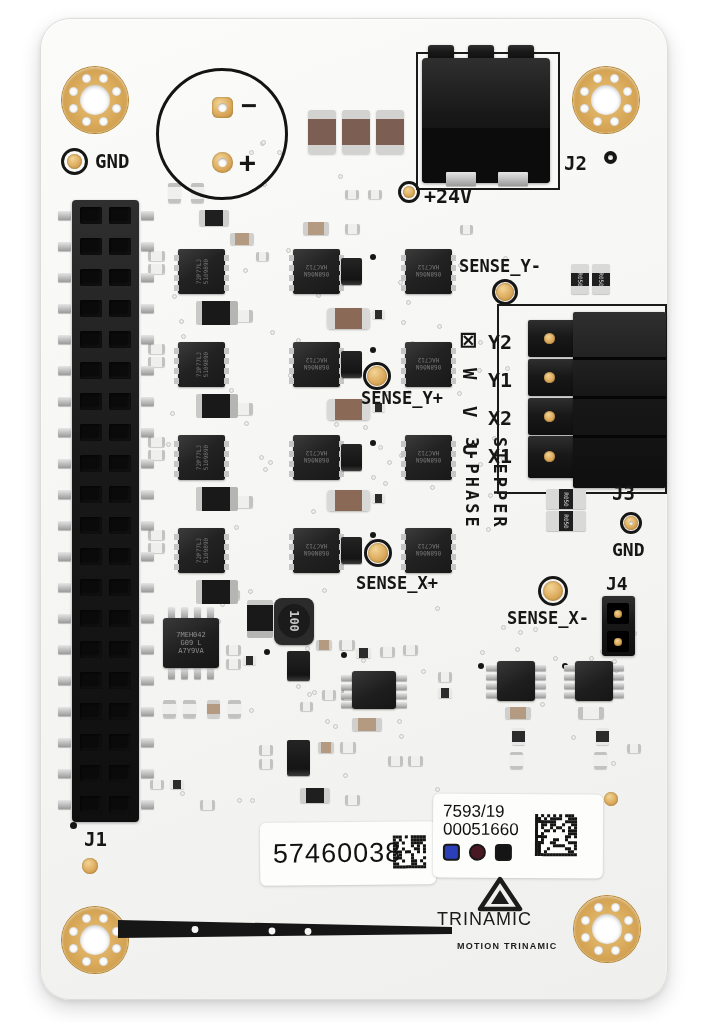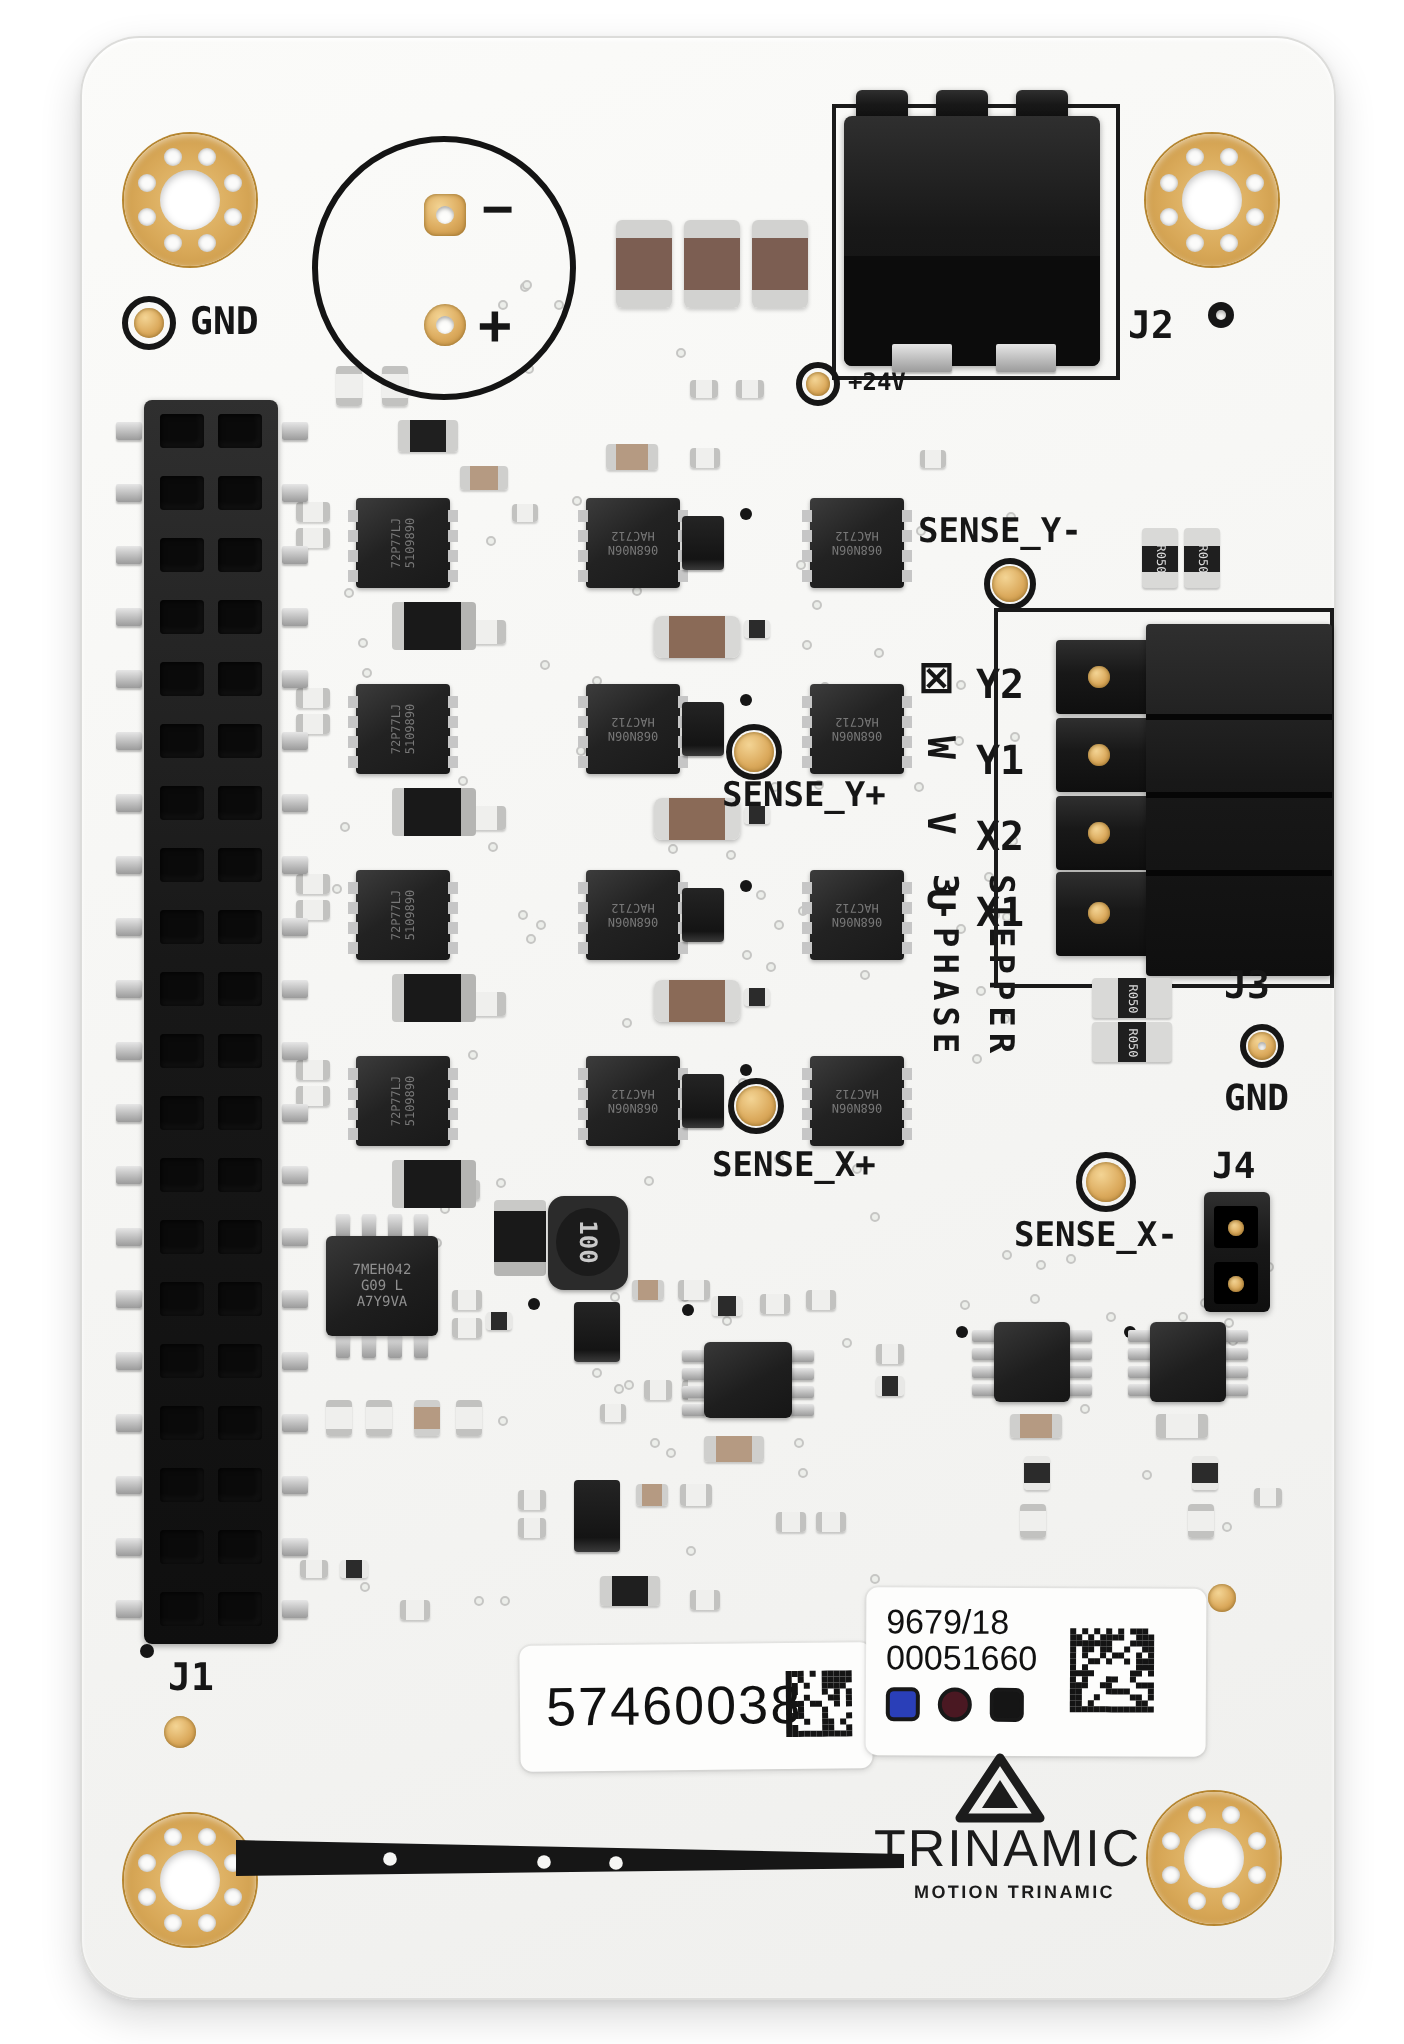--- a/index.html
+++ b/index.html
@@ -590,21 +590,21 @@
     <div class="abs" style="left:0;top:70px;width:128px;height:55px;background:#0c0c0c;border-radius:0 0 4px 4px"></div>
   </div>
   <div class="pin" style="left:446px;top:172px;width:30px;height:14px"></div>
   <div class="pin" style="left:498px;top:172px;width:30px;height:14px"></div>
   <div class="silk" style="left:564px;top:152px;font-size:19px">J2</div>
   <div class="abs" style="left:604px;top:151px;width:13px;height:13px;border-radius:50%;background:#161616">
       <div class="hole" style="left:4px;top:4px;width:5px;height:5px"></div>
     </div>
   <div class="ring" style="left:398px;top:181px;width:22px;height:22px"></div>
   <div class="gold" style="left:403px;top:186px;width:12px;height:12px"></div>
-  <div class="silk" style="left:424px;top:184px;font-size:12px">+24V</div>
+  <div class="silk" style="left:424px;top:184px;font-size:20px">+24V</div>
 
   <div class="blk" id="j1-body" style="left:72px;top:200px;width:67px;height:622px;border-radius:4px">
       <div class="slot" style="left: 8px; top: 7px; width: 22px; height: 17px;"></div>
       <div class="slot" style="left: 37px; top: 7px; width: 22px; height: 17px;"></div>
       <div class="slot" style="left: 8px; top: 38px; width: 22px; height: 17px;"></div>
       <div class="slot" style="left: 37px; top: 38px; width: 22px; height: 17px;"></div>
       <div class="slot" style="left: 8px; top: 69px; width: 22px; height: 17px;"></div>
       <div class="slot" style="left: 37px; top: 69px; width: 22px; height: 17px;"></div>
       <div class="slot" style="left: 8px; top: 100px; width: 22px; height: 17px;"></div>
       <div class="slot" style="left: 37px; top: 100px; width: 22px; height: 17px;"></div>
@@ -795,21 +795,21 @@
         <div class="dmc" style="left: 12px; top: 30px;"></div>
         <div class="dmc" style="left: 15px; top: 30px;"></div>
         <div class="dmc" style="left: 18px; top: 30px;"></div>
         <div class="dmc" style="left: 21px; top: 30px;"></div>
         <div class="dmc" style="left: 24px; top: 30px;"></div>
         <div class="dmc" style="left: 27px; top: 30px;"></div>
         <div class="dmc" style="left: 30px; top: 30px;"></div>
       </div>
   </div>
   <div class="sticker" style="left:433px;top:794px;width:170px;height:84px;transform:rotate(0.3deg)">
-    <div class="stick-txt" style="left:10px;top:8px;font-size:17px">9679/18</div>
+    <div class="stick-txt" style="left:10px;top:8px;font-size:17px">7593/19</div>
     <div class="stick-txt" style="left:10px;top:26px;font-size:17px">00051660</div>
     <div class="abs" id="batch-dots" style="left:10px;top:50px;width:90px;height:20px">
         <div class="bdot" style="left: 0px; top: 0px; background: rgb(42, 63, 184); border-radius: 4px;"></div>
         <div class="bdot" style="left: 26px; top: 0px; background: rgb(74, 24, 34); border-radius: 50%;"></div>
         <div class="bdot" style="left: 52px; top: 0px; background: rgb(21, 21, 21); border-radius: 4px;"></div>
       </div>
     <div class="abs" id="dm-batch" style="left:102px;top:20px;width:42px;height:42px">
         <div class="dmc" style="left: 0px; top: 0px;"></div>
         <div class="dmc" style="left: 6px; top: 0px;"></div>
         <div class="dmc" style="left: 12px; top: 0px;"></div>
@@ -920,21 +920,21 @@
         <div class="dmc" style="left: 36px; top: 39px;"></div>
         <div class="dmc" style="left: 39px; top: 39px;"></div>
       </div>
   </div>
   <div class="gold" style="left:604px;top:792px;width:14px;height:14px"></div>
 
   <svg class="abs" style="left:477px;top:876px" width="46" height="36" viewBox="0 0 46 36">
     <path d="M23 3 L43 33 L3 33 Z" fill="none" stroke="#1c1c1c" stroke-width="4.5" stroke-linejoin="round"></path>
     <path d="M23 14 L32 28 L14 28 Z" fill="#1c1c1c"></path>
   </svg>
-  <div class="abs" style="left:437px;top:909px;font-size:26px;letter-spacing:1px;color:#1b1b1b;font-family:'Liberation Sans',sans-serif">TRINAMIC</div>
+  <div class="abs" style="left:437px;top:909px;font-size:18px;letter-spacing:1px;color:#1b1b1b;font-family:'Liberation Sans',sans-serif">TRINAMIC</div>
   <div class="abs" style="left:457px;top:941px;font-size:9px;font-weight:bold;letter-spacing:1.2px;color:#1b1b1b;font-family:'Liberation Sans',sans-serif">MOTION TRINAMIC</div>
 
   <svg class="abs" style="left:118px;top:916px" width="334" height="26" viewBox="0 0 334 26">
     <polygon points="0,4 334,11 334,18 0,22" fill="#161616"></polygon>
     <circle cx="77" cy="13.5" r="3.4" fill="#f6f6f4"></circle>
     <circle cx="154" cy="15" r="3.4" fill="#f6f6f4"></circle>
     <circle cx="190" cy="15.5" r="3.4" fill="#f6f6f4"></circle>
   </svg>
 </div>
 

